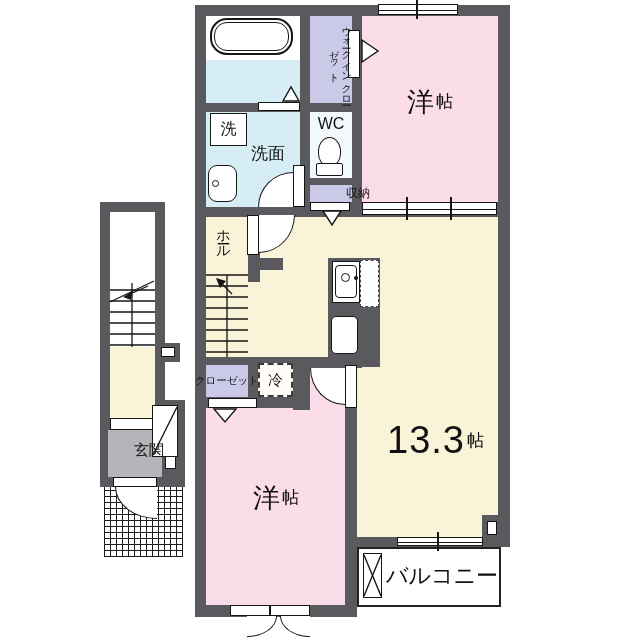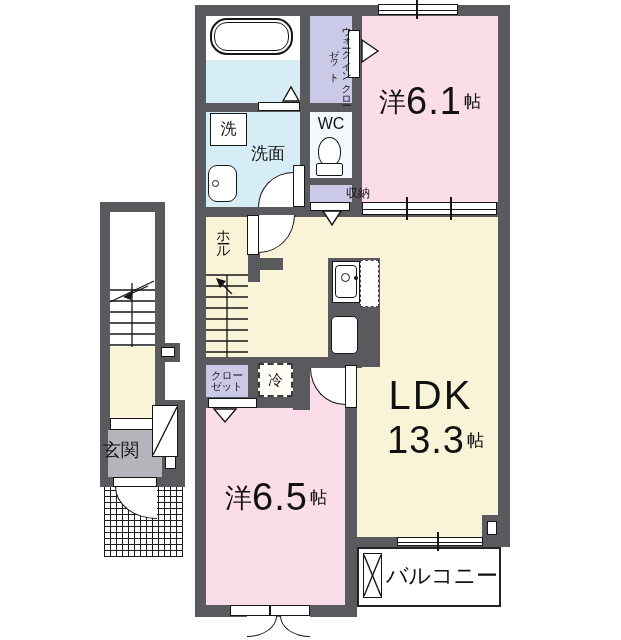--- a/index.html
+++ b/index.html
@@ -169,38 +169,35 @@
 
   <div class="abs vtext" style="left:312px;top:17px;width:40px;height:86px;font-size:10px;line-height:1.25;text-align:center;">ウォークインクローゼット</div>
   <div class="abs lbl" style="left:210px;top:113px;width:37px;height:33px;font-size:16px;">洗</div>
   <div class="abs lbl" style="left:244px;top:142px;width:48px;height:24px;font-size:17px;">洗面</div>
   <div class="abs lbl" style="left:311px;top:112px;width:40px;height:24px;font-size:16px;">WC</div>
   <div class="abs lbl" style="left:310px;top:185px;width:42px;height:17px;font-size:12px;padding-left:48px;">収納</div>
   <div class="abs vtext" style="left:215px;top:220px;width:18px;height:56px;font-size:14px;">ホール</div>
 
   <div class="abs lbl" style="left:367px;top:76px;width:126px;height:52px;">
     <span class="mid">洋</span>
-      <span class="big">6.1</span>
       <span class="unit">帖</span>
   </div>
 
-  <div class="abs lbl" style="left:383px;top:373px;width:95px;height:44px;font-size:40px;letter-spacing:2px;">LDK</div>
   <div class="abs lbl" style="left:373px;top:420px;width:125px;height:42px;">
     <span class="big">13.3</span>
       <span class="unit">帖</span>
   </div>
 
-  <div class="abs lbl" style="left:206px;top:365px;width:42px;height:32px;font-size:10.5px;flex-direction:column;">
+  <div class="abs lbl" style="left:206px;top:365px;width:42px;height:32px;font-size:10.5px;flex-direction:row;">
     <span>クロー</span>
     <span>ゼット</span>
   </div>
   <div class="abs lbl" style="left:258px;top:363px;width:35px;height:34px;font-size:15px;">冷</div>
 
   <div class="abs lbl" style="left:210px;top:472px;width:132px;height:52px;">
     <span class="mid">洋</span>
-      <span class="big">6.5</span>
       <span class="unit">帖</span>
   </div>
 
-  <div class="abs lbl" style="left:96px;top:438px;width:50px;height:24px;font-size:18px;">玄関</div>
+  <div class="abs lbl" style="left:124px;top:438px;width:50px;height:24px;font-size:15px;">玄関</div>
   <div class="abs lbl" style="left:388px;top:563px;width:108px;height:26px;font-size:22px;">バルコニー</div>
 
 </div>
 
 </body></html>

